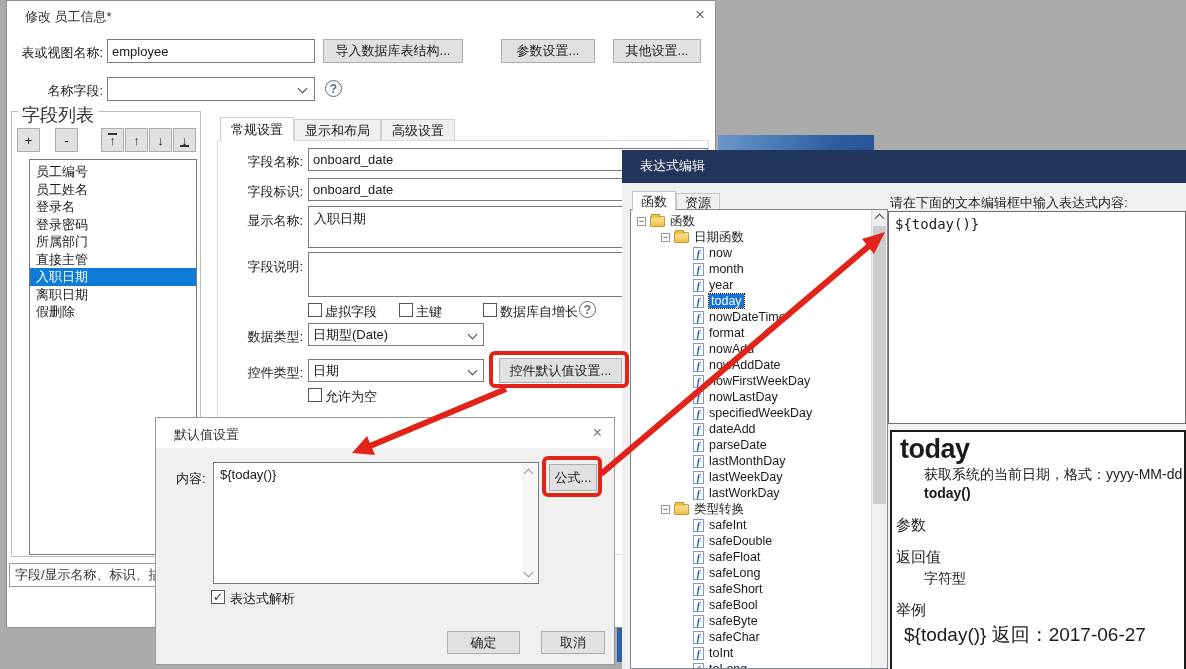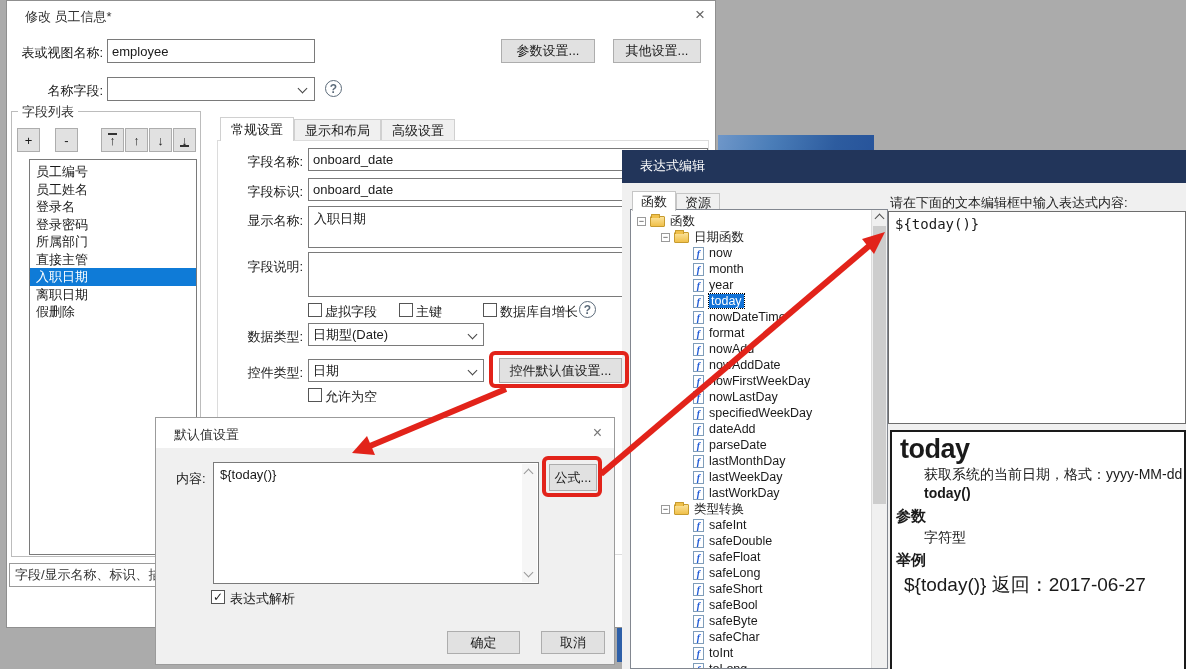--- a/index.html
+++ b/index.html
@@ -14,21 +14,21 @@
   .chev { display:inline-block; width:7px; height:7px; border-right:1.6px solid #444; border-bottom:1.6px solid #444; transform:rotate(45deg); }
   .chev.up { transform:rotate(-135deg); }
   .cbox { width:14px; height:14px; background:#fff; border:1px solid #555; font-size:12px; line-height:12px; text-align:center; color:#222; }
   .help { width:17px; height:17px; border:1.4px solid #5c6b7a; border-radius:50%; color:#5c6b7a; font-size:12px; font-weight:bold; display:flex; align-items:center; justify-content:center; }
 
   
   #main-dialog { left:6px; top:0; width:710px; height:628px; background:#fff; border:1px solid #8f8f8f; }
   #main-title { left:18px; top:7px; font-size:13px; color:#333; }
   #main-close { right:10px; top:4px; font-size:17px; color:#666; }
   .groupbox { border:1px solid #bcbcbc; }
-  .group-lab { position:absolute; top:-9px; left:6px; background:#fff; padding:0 4px; font-size:13px; color:#333; }
+  .group-lab { position:absolute; top:-9px; left:6px; background:#fff; padding:0 4px; font-size:18px; color:#333; }
   .tool-btn { width:23px; height:24px; font-size:13px; position:absolute; top:127px; }
   .bar-top::after, .bar-bot::after { content:""; position:absolute; left:6px; right:6px; height:1.6px; background:#333; }
   .bar-top::after { top:4px; } .bar-bot::after { bottom:4px; }
   #field-list { left:22px; top:158px; width:168px; height:396px; background:#fff; border:1px solid #7a7a7a; padding-top:3px; overflow:hidden; }
   .li { height:17.5px; line-height:17.5px; padding-left:6px; font-size:13px; white-space:nowrap; }
   .li.selected { background:#0f7bd7; color:#fff; }
   .tab { position:absolute; height:22px; padding:0 10px; display:flex; align-items:center; font-size:13px; background:#f0f0f0; border:1px solid #d0d0d0; border-bottom:none; top:118px; }
   .tab.active { background:#fff; top:116px; height:24px; z-index:2; }
   #tab-pane { left:210px; top:139px; width:492px; height:415px; background:#fff; border:1px solid #dcdcdc; }
   #status-box { left:2px; top:562px; width:452px; height:24px; border:1px solid #9a9a9a; font-size:13px; line-height:22px; padding-left:5px; color:#333; white-space:nowrap; overflow:hidden; }
@@ -57,21 +57,21 @@
   .tsel { background:#1373d8; color:#fff; outline:1px dotted #000; padding:0 2px; }
   #tree-sb { position:absolute; right:0; top:0; width:16px; bottom:0; background:#f0f0f0; border-left:1px solid #dcdcdc; }
   #tree-sb .arrow { position:absolute; top:0; left:0; right:0; height:16px; display:flex; align-items:center; justify-content:center; }
   #tree-sb .thumb { position:absolute; top:16px; left:1px; right:1px; height:278px; background:#cdcdcd; }
   #expr-label { left:268px; top:44px; font-size:13px; color:#222; }
   #expr-editor { left:266px; top:61px; width:298px; height:213px; background:#fff; border:1px solid #6d6d6d; }
   #expr-editor .val { position:absolute; left:6px; top:4px; font-family:"DejaVu Sans Mono","Liberation Mono",monospace; font-size:14px; }
   #doc-panel { left:268px; top:280px; width:296px; height:400px; background:#fff; border:2px solid #1a1a1a; overflow:hidden; }
   #doc-title { margin:2px 0 0 8px; font-size:27px; font-weight:bold; letter-spacing:-0.5px; }
   .doc-ind { margin-left:32px; font-size:14px; line-height:19px; }
-  .doc-h { margin:4px 0 2px 4px; font-size:15px; font-weight:bold; }
+  .doc-h { margin:13px 0 2px 4px; font-size:15px; font-weight:normal; }
   #doc-example { margin-left:12px; font-size:19px; }
 
   
   #blue-strip { left:718px; top:135px; width:156px; height:15px; background:linear-gradient(105deg,#6f97c9 0%,#4a7db8 35%,#2d5c9f 75%,#27549b 100%); z-index:1; }
   #blue-sliver { left:617px; top:628px; width:5px; height:34px; background:#2d5fa8; z-index:4; }
 
   
   .ann-box { border:4px solid #e2231a; border-radius:6px; z-index:10; pointer-events:none; }
   #ann-svg { position:absolute; left:0; top:0; width:1186px; height:669px; z-index:11; pointer-events:none; }
 </style>
@@ -82,20 +82,21 @@
 <div class="abs" id="blue-sliver"></div>
 
 <div class="abs" id="main-dialog" style="z-index:1;">
   <div class="abs" id="main-title">修改 员工信息*</div>
   <div class="abs" id="main-close">×</div>
 
   <div class="abs lbl-r" style="left:12px;top:43px;width:84px;">表或视图名称:</div>
   <div class="abs input" style="left:100px;top:38px;width:208px;height:24px;">
       <span>employee</span>
     </div>
+  <div class="abs btn" style="left:316px;top:38px;width:140px;height:24px;">导入数据库表结构...</div>
   <div class="abs btn" style="left:494px;top:38px;width:94px;height:24px;">参数设置...</div>
   <div class="abs btn" style="left:606px;top:38px;width:88px;height:24px;">其他设置...</div>
 
   <div class="abs lbl-r" style="left:12px;top:81px;width:84px;">名称字段:</div>
   <div class="abs input" style="left:100px;top:76px;width:208px;height:24px;">
     <span></span>
     <span class="chev" style="position:absolute;right:8px;top:7px;"></span>
   </div>
   <div class="abs help" style="left:318px;top:79px;">?</div>
 
@@ -314,20 +315,21 @@
   </div>
   <div class="abs" id="expr-label">请在下面的文本编辑框中输入表达式内容:</div>
   <div class="abs" id="expr-editor">
     <span class="val">${today()}</span>
   </div>
   <div class="abs" id="doc-panel">
     <div id="doc-title">today</div>
     <div class="doc-ind">获取系统的当前日期，格式：yyyy-MM-dd</div>
     <div class="doc-ind" style="font-weight:bold;">today()</div>
     <div class="doc-h">参数</div>
+    <div class="doc-h">返回值</div>
     <div class="doc-ind">字符型</div>
     <div class="doc-h">举例</div>
     <div id="doc-example">${today()} 返回：2017-06-27</div>
   </div>
 </div>
 
 <div class="abs" id="default-dialog">
   <div class="abs" id="dv-titlebar"></div>
   <div class="abs" id="dv-title">默认值设置</div>
   <div class="abs" id="dv-close">×</div>

